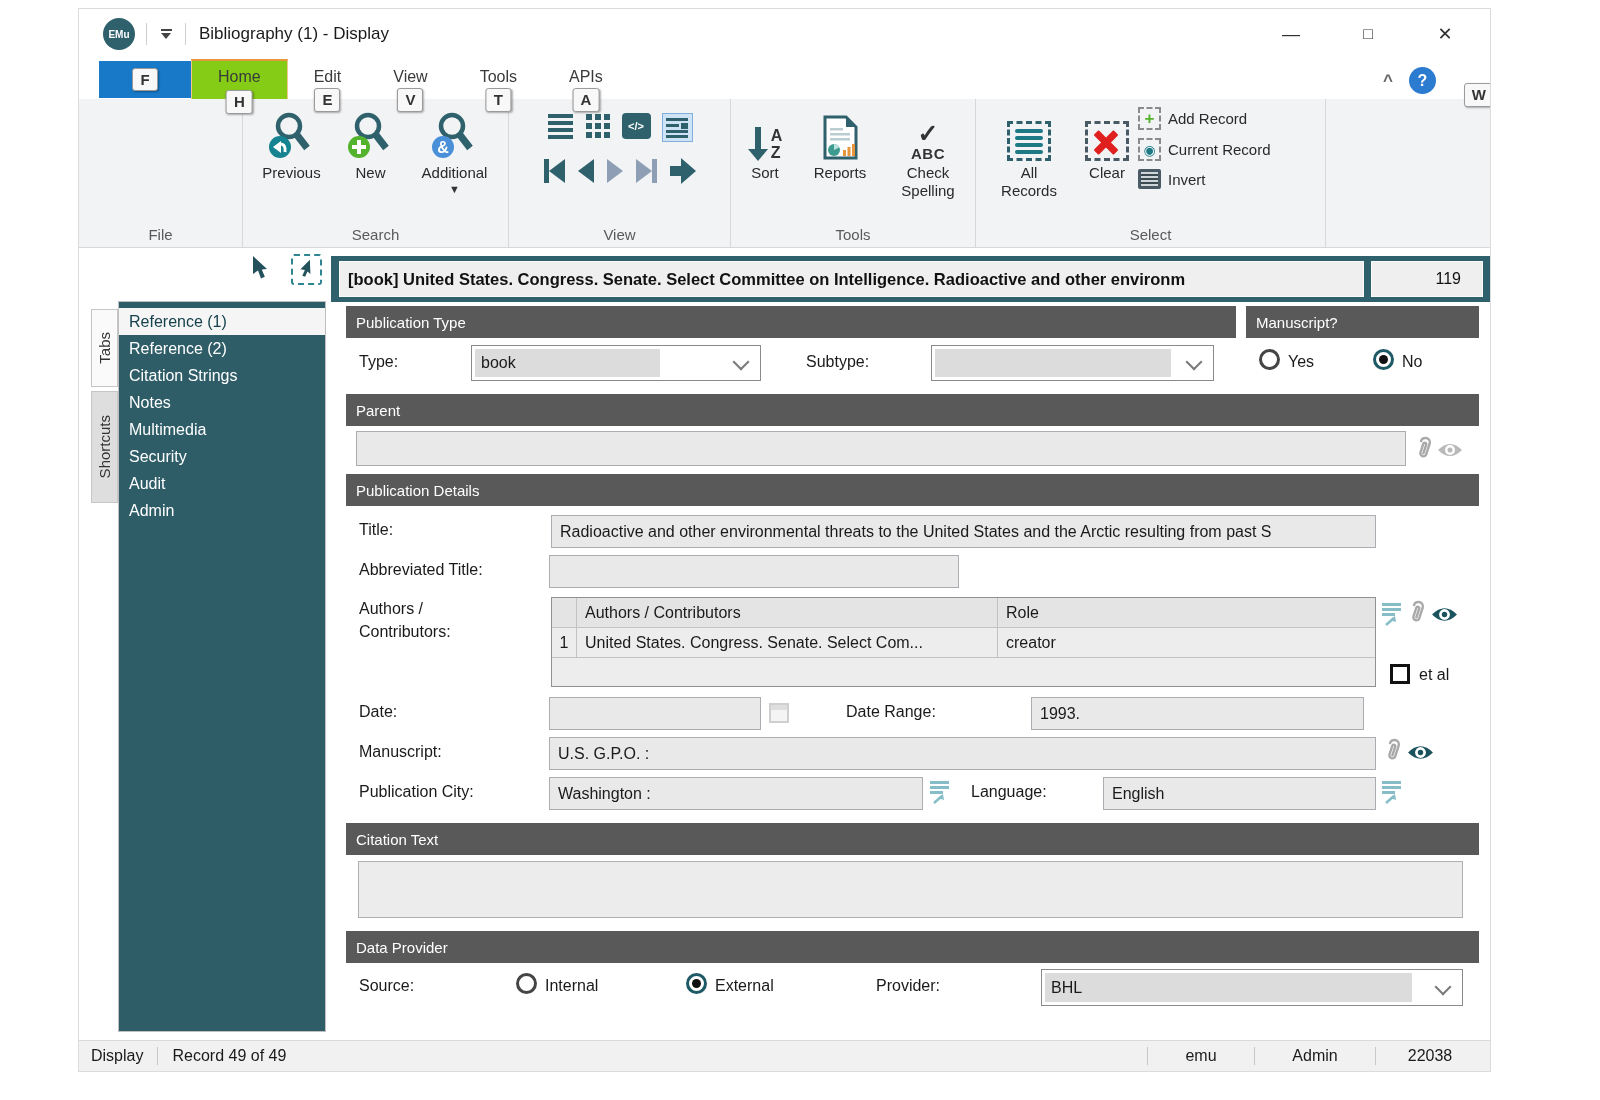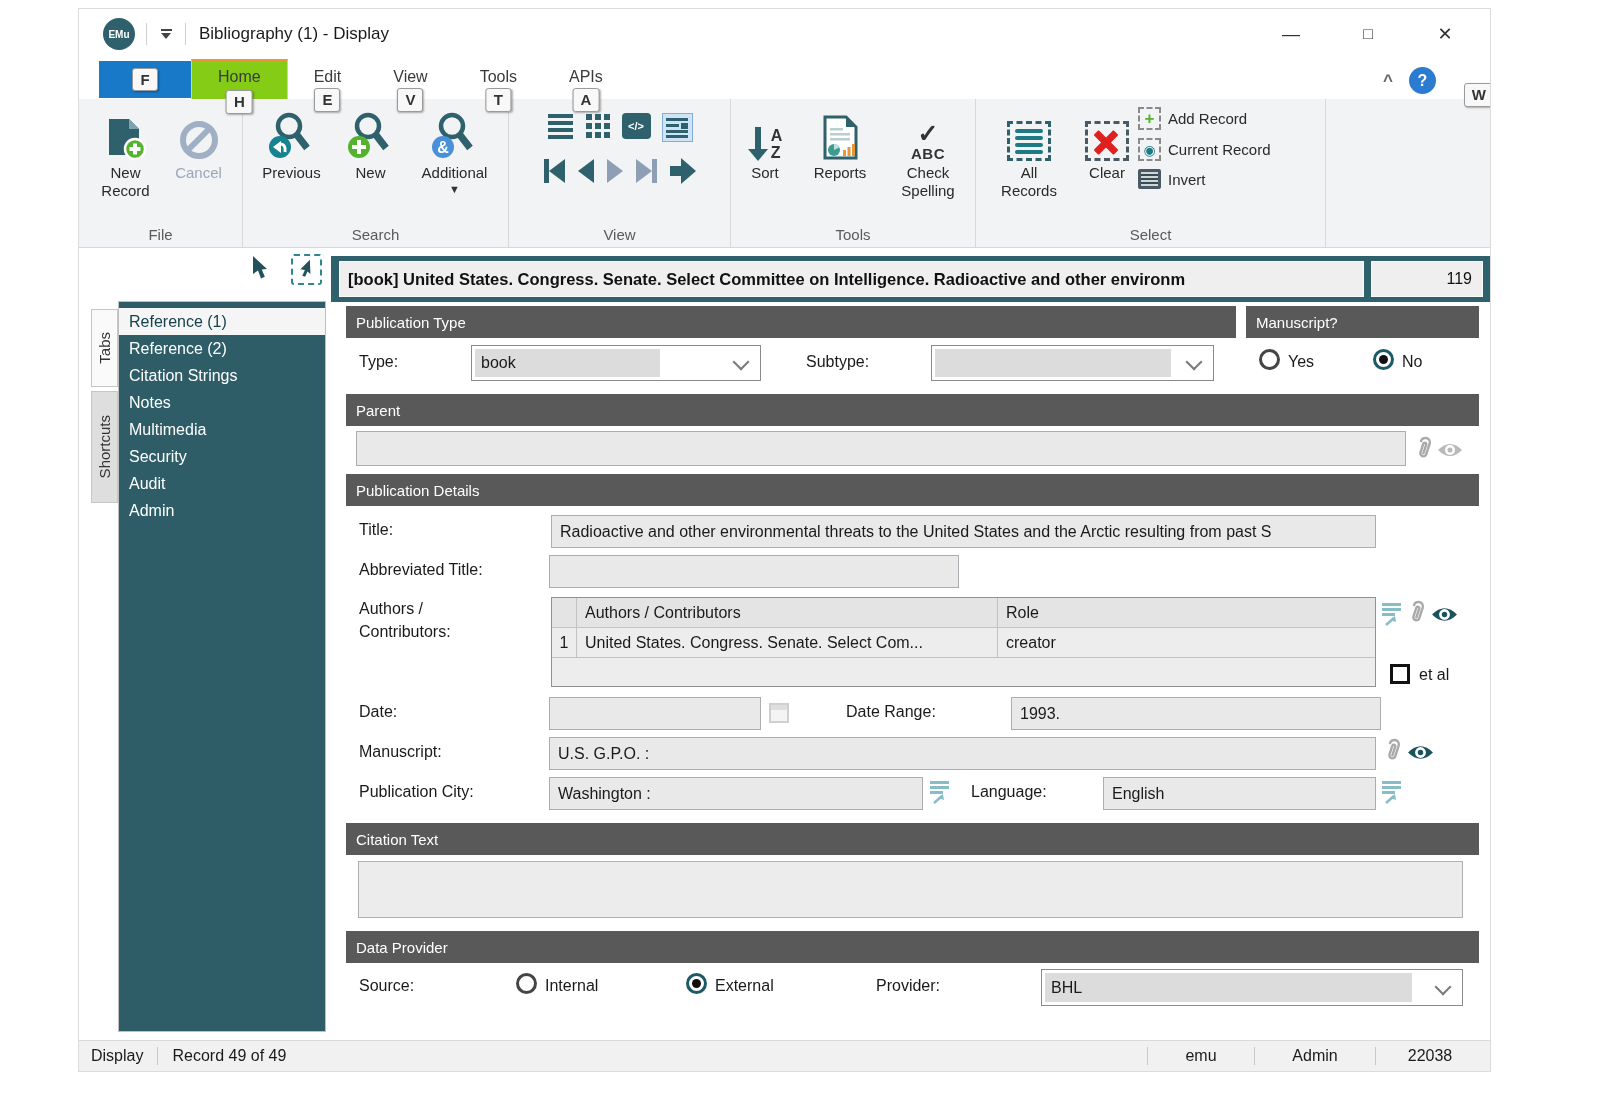--- a/index.html
+++ b/index.html
@@ -94,21 +94,21 @@
   .inv{width:23px;height:20px;border:3px solid #4a5a64;border-radius:2px;box-sizing:border-box;
        background:repeating-linear-gradient(#cfd6da 0 2px,#3c4a52 2px 4px);}
   .selrow .slab{font-size:15px;color:#2a2a2a;}
 
   
   .band{position:absolute;left:252px;top:247px;right:0;height:46px;background:#2F616D;}
   .bandbox{position:absolute;top:5px;bottom:5px;background:#efefef;border:1px solid #fafafa;
            display:flex;align-items:center;box-sizing:border-box;}
   .bsummary{left:8px;right:126px;font-weight:bold;font-size:16.5px;color:#111;padding:0 8px;
             white-space:nowrap;overflow:hidden;}
-  .bnum{width:112px;right:7px;justify-content:flex-end;padding-right:10px;font-size:16px;color:#111;}
+  .bnum{width:112px;right:7px;justify-content:flex-end;padding-right:21px;font-size:16px;color:#111;}
 
   
   .curs1{position:absolute;left:170px;top:246px;cursor:default;}
   .curs2{position:absolute;left:212px;top:245px;width:31px;height:31px;border:2px dashed #2F8591;border-radius:3px;
          display:flex;align-items:center;justify-content:center;box-sizing:border-box;cursor:default;}
 
   
   .vtab{position:absolute;left:12px;width:27px;display:flex;align-items:center;justify-content:center;
         border:1px solid #c6c6c6;box-sizing:border-box;background:#dedede;cursor:default;}
   .vtab span{writing-mode:vertical-rl;transform:rotate(180deg);font-size:15px;color:#333;}
@@ -207,43 +207,20 @@
     <div class="ribright">
       <div class="collapse">^</div>
       <div class="helpc">?</div>
     </div>
   </div>
   <span class="keytip w">W</span>
 
   <div class="ribbon">
 
     <div class="rgroup g-file">
-      <div class="bigbtns">
-        <div class="bb" style="width:72px;">
-          <div class="bicon">
-            <svg width="42" height="44" viewBox="0 0 42 44">
-              <path d="M4 2 h20 l10 10 v26 h-30 z" fill="#2F616D"></path>
-              <path d="M24 2 l10 10 h-10 z" fill="#7fa3ac"></path>
-              <circle cx="30" cy="32" r="10" fill="#54b32c" stroke="#fff" stroke-width="2.5"></circle>
-              <rect x="24.5" y="30" width="11" height="4" fill="#fff"></rect>
-                  <rect x="28" y="26.5" width="4" height="11" fill="#fff"></rect>
-            </svg>
-          </div>
-          <div class="blabel">New Record</div>
-        </div>
-        <div class="bb disabled" style="width:66px;">
-          <div class="bicon">
-            <svg width="42" height="42" viewBox="0 0 42 42">
-              <circle cx="21" cy="21" r="16" fill="none" stroke="#9fafc4" stroke-width="6"></circle>
-              <line x1="10" y1="31" x2="31" y2="10" stroke="#9fafc4" stroke-width="6"></line>
-            </svg>
-          </div>
-          <div class="blabel">Cancel</div>
-        </div>
-      </div>
       <div class="glabel">File</div>
     </div>
 
     <div class="rgroup g-search">
       <div class="bigbtns">
         <div class="bb" style="width:86px;">
           <div class="bicon">
             <svg width="50" height="50" viewBox="0 0 50 50">
               <circle cx="22" cy="15" r="11" fill="none" stroke="#2F616D" stroke-width="4.5"></circle>
               <line x1="30" y1="24" x2="40" y2="37" stroke="#2F616D" stroke-width="7"></line>
@@ -538,21 +515,21 @@
           <circle cx="13" cy="9" r="2.6" fill="#1a525e"></circle>
         </svg>
   </div>
   <div class="chk" style="left:1311px;top:655px;"></div>
   <div class="flabel" style="left:1340px;top:657px;">et al</div>
 
   <div class="flabel" style="left:280px;top:694px;">Date:</div>
   <div class="tinput" style="left:470px;top:688px;width:212px;height:33px;"></div>
   <div class="ical" style="left:690px;top:694px;"></div>
   <div class="flabel" style="left:767px;top:694px;">Date Range:</div>
-  <div class="tinput" style="left:932px;top:688px;width:370px;height:33px;">1993.</div>
+  <div class="tinput" style="left:952px;top:688px;width:333px;height:33px;">1993.</div>
 
   <div class="flabel" style="left:280px;top:734px;">Manuscript:</div>
   <div class="tinput" style="left:470px;top:728px;width:827px;height:33px;">U.S. G.P.O. :</div>
   <div class="fico" style="left:1302px;top:728px;">
     <svg width="22" height="27" viewBox="0 0 22 27">
           <path d="M7 7 a4.5 4.5 0 0 1 9 0 v11 a3 3 0 0 1 -6 0 V9 a1.5 1.5 0 0 1 3 0 v9" fill="none" stroke="#a9a9a9" stroke-width="2.4" stroke-linecap="round" transform="rotate(18 11 13)"></path>
         </svg>
   </div>
   <div class="fico" style="left:1328px;top:734px;">
     <svg width="27" height="19" viewBox="0 0 26 18">

